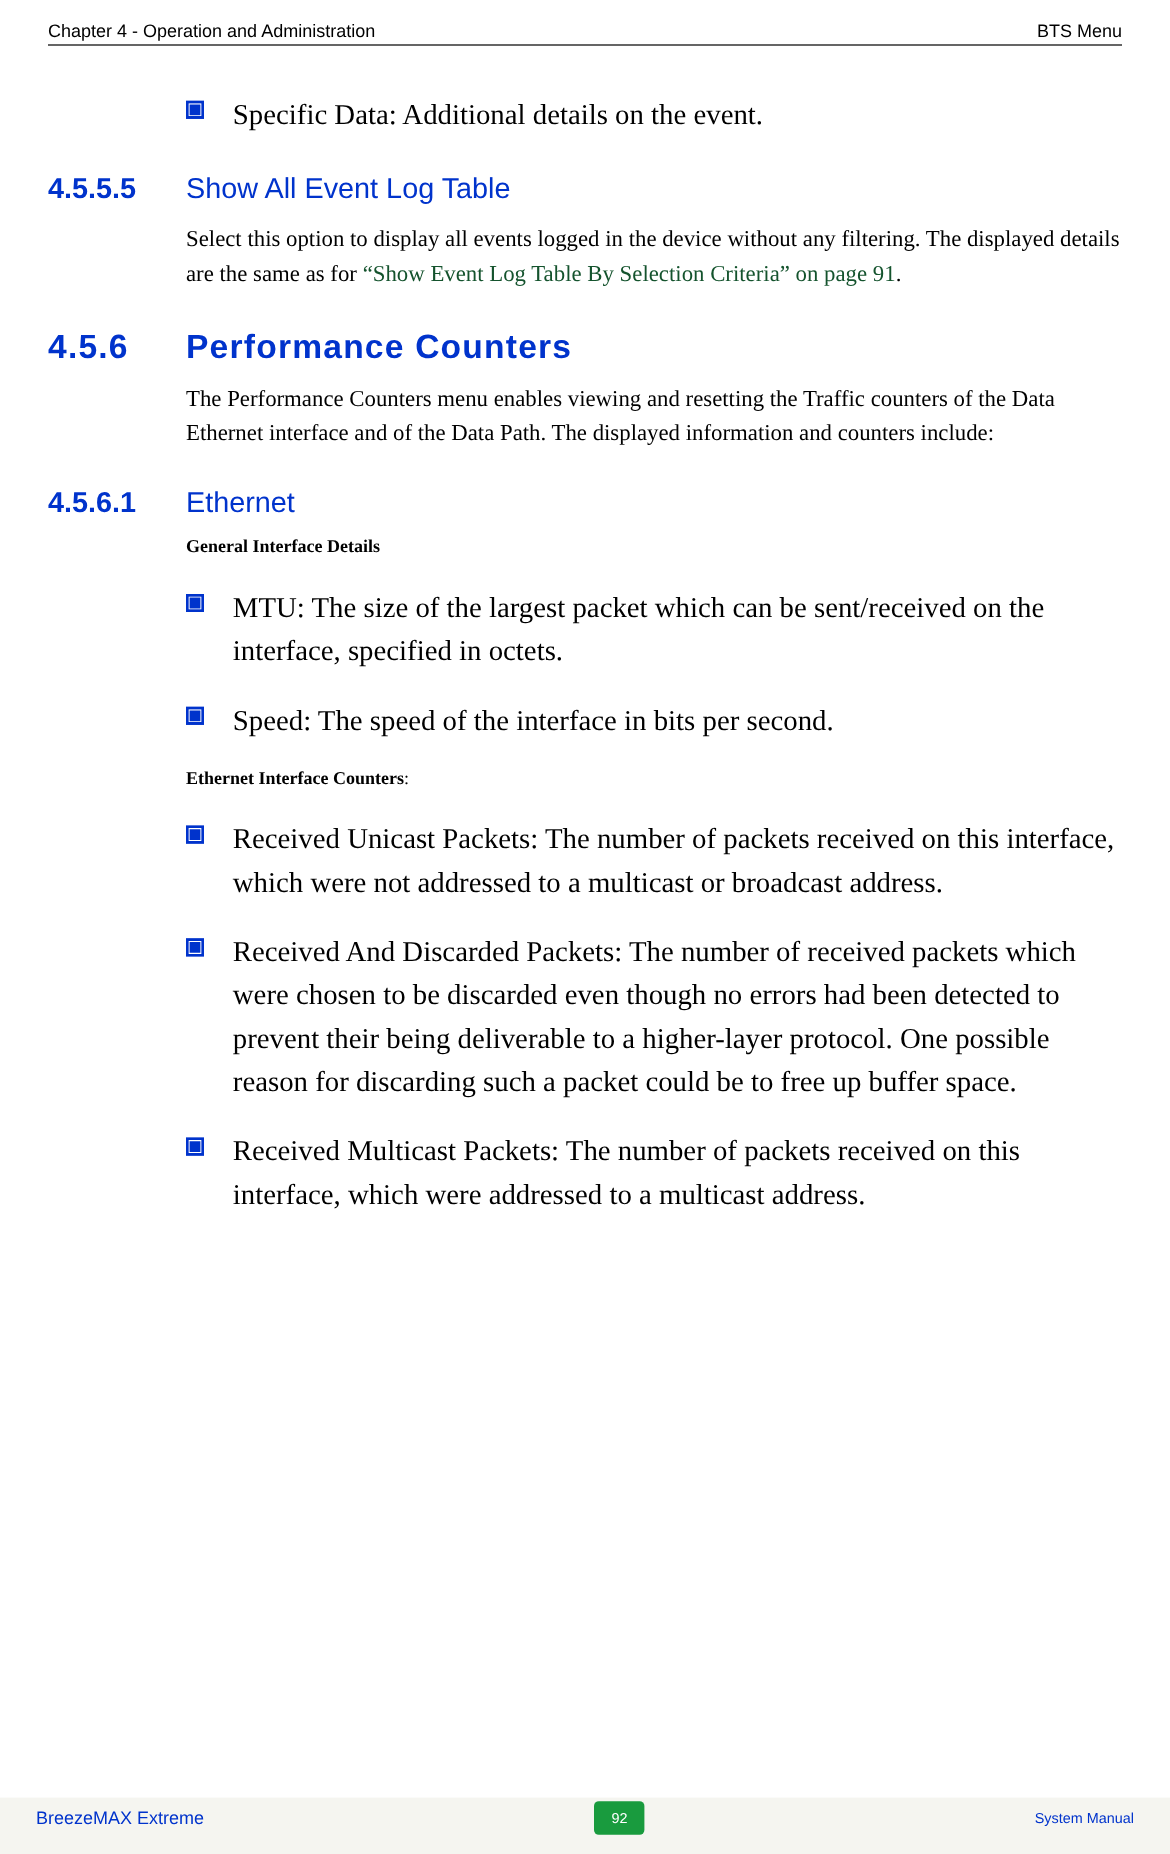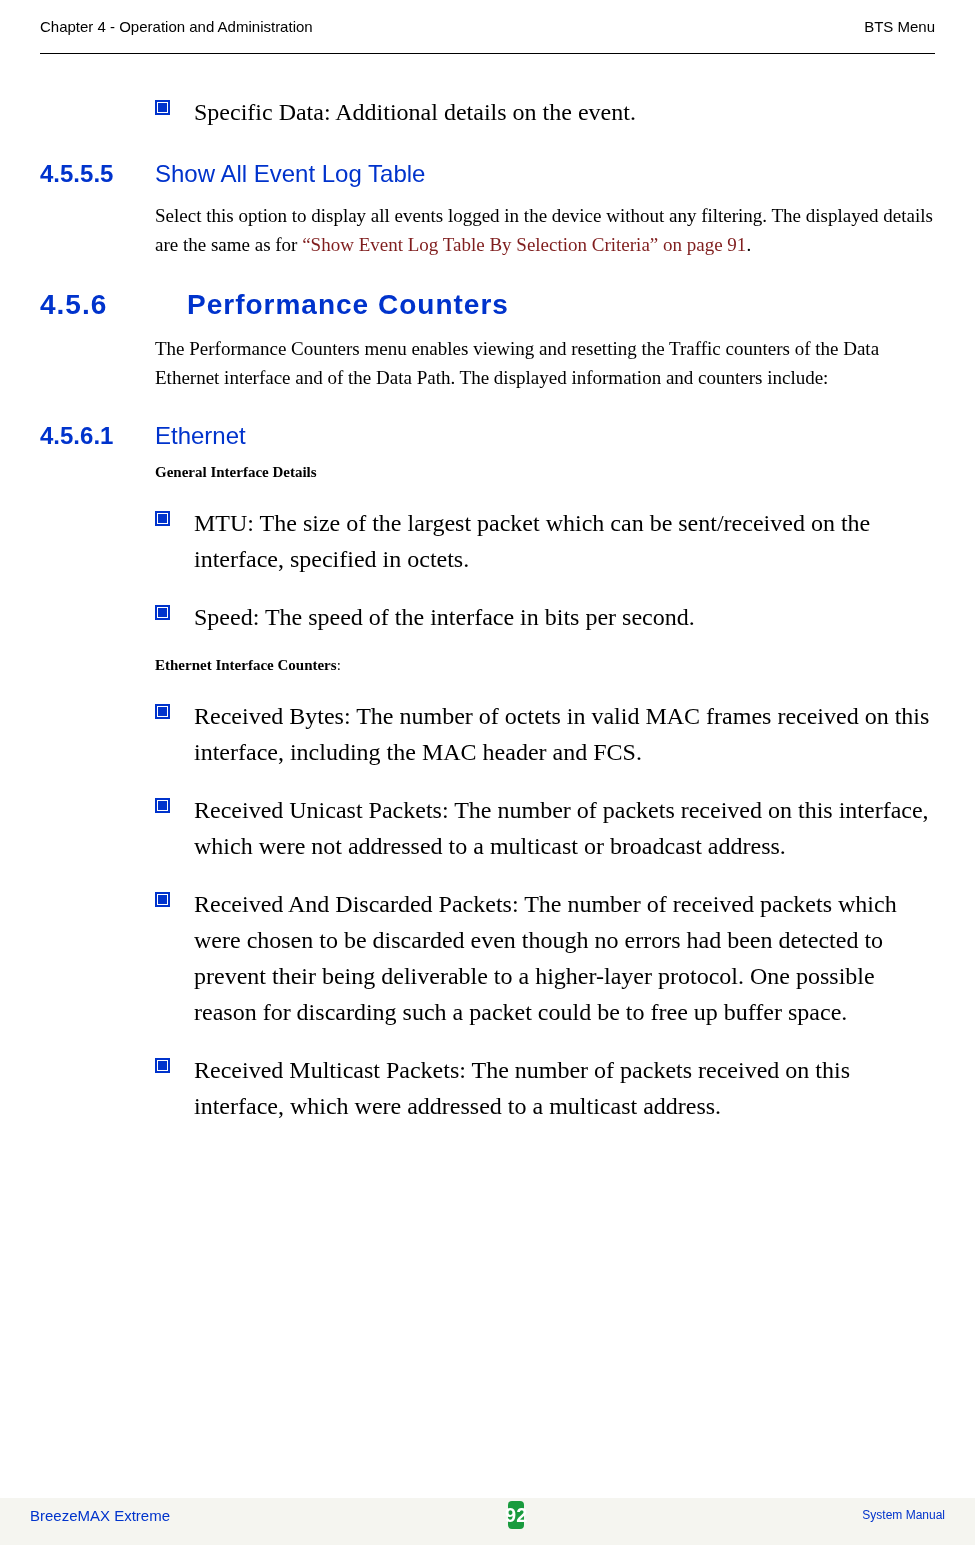--- a/index.html
+++ b/index.html
@@ -16,21 +16,21 @@
     min-height: 1498px;
     position: relative;
   }
   .header {
     display: flex;
     justify-content: space-between;
     font-family: Arial, Helvetica, sans-serif;
     font-size: 15px;
     color: #000;
     border-bottom: 1px solid #000;
-    padding-bottom: 18px;
+    padding-bottom: 2px;
     margin-bottom: 40px;
   }
   .content {
     padding-left: 115px;
   }
   .bullet-item {
     display: flex;
     align-items: flex-start;
     margin-bottom: 22px;
   }
@@ -66,21 +66,20 @@
     color: #0033cc;
     font-family: Arial, Helvetica, sans-serif;
     font-weight: normal;
     font-size: 24px;
   }
   .h2-row {
     display: flex;
     margin-left: -115px;
     margin-bottom: 14px;
     margin-top: 30px;
-    gap: 32px;
   }
   .h2-num {
     color: #0033cc;
     font-family: Arial, Helvetica, sans-serif;
     font-weight: bold;
     font-size: 28px;
     width: 115px;
     flex: 0 0 115px;
     letter-spacing: 1px;
   }
@@ -90,21 +89,21 @@
     font-weight: bold;
     font-size: 28px;
     letter-spacing: 1px;
   }
   .para {
     font-size: 19px;
     line-height: 1.5;
     margin-bottom: 10px;
   }
   .link-text {
-    color: #7f1d1d;
+    color: #14532d;
   }
   .sub-heading {
     font-weight: bold;
     font-size: 15px;
     margin-top: 10px;
     margin-bottom: 24px;
   }
   .footer {
     display: flex;
     justify-content: space-between;
@@ -121,28 +120,27 @@
   }
   .footer-right {
     color: #0033cc;
     font-family: Arial, Helvetica, sans-serif;
     font-size: 12px;
   }
   .page-num {
     background: #199b3e;
     color: #fff;
     font-family: Arial, Helvetica, sans-serif;
-    font-size: 20px;
-    width: 16px;
+    font-size: 12px;
+    width: 42px;
     height: 28px;
     display: flex;
     align-items: center;
     justify-content: center;
     border-radius: 4px;
-    font-weight: bold;
   }
 </style>
 </head>
 <body>
 
 <div class="page">
   <div class="header">
     <span>Chapter 4 - Operation and Administration</span>
     <span>BTS Menu</span>
   </div>
@@ -183,24 +181,20 @@
       <span class="bullet-square"></span>
       <span class="bullet-text">Speed: The speed of the interface in bits per second.</span>
     </div>
 
     <div class="sub-heading">
       <span style="font-weight:bold">Ethernet Interface Counters</span><span style="font-weight:normal">:</span>
     </div>
 
     <div class="bullet-item">
       <span class="bullet-square"></span>
-      <span class="bullet-text">Received Bytes: The number of octets in valid MAC frames received on this interface, including the MAC header and FCS.</span>
-    </div>
-    <div class="bullet-item">
-      <span class="bullet-square"></span>
       <span class="bullet-text">Received Unicast Packets: The number of packets received on this interface, which were not addressed to a multicast or broadcast address.</span>
     </div>
     <div class="bullet-item">
       <span class="bullet-square"></span>
       <span class="bullet-text">Received And Discarded Packets: The number of received packets which were chosen to be discarded even though no errors had been detected to prevent their being deliverable to a higher-layer protocol. One possible reason for discarding such a packet could be to free up buffer space.</span>
     </div>
     <div class="bullet-item">
       <span class="bullet-square"></span>
       <span class="bullet-text">Received Multicast Packets: The number of packets received on this interface, which were addressed to a multicast address.</span>
     </div>

